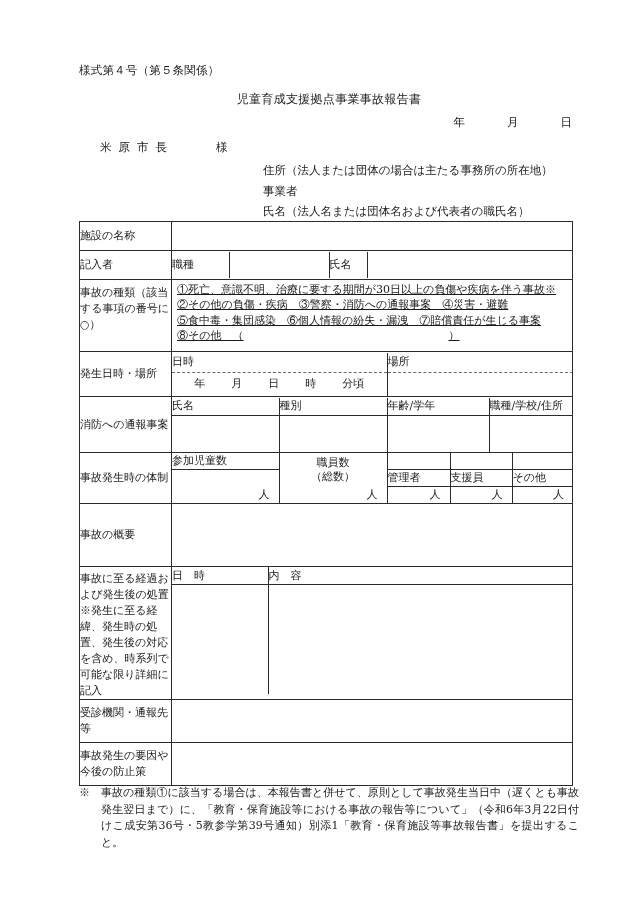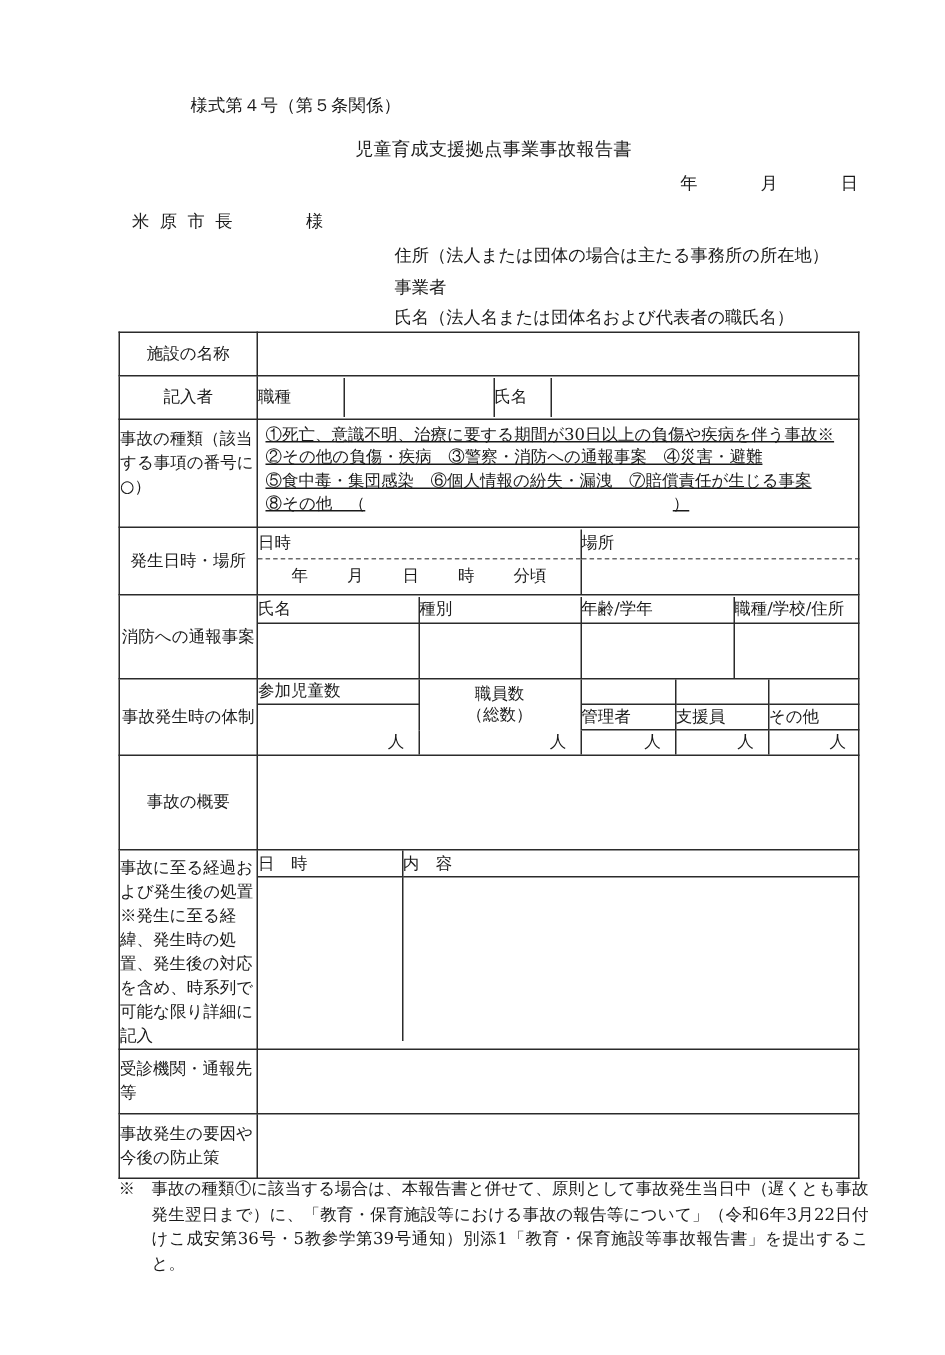--- a/index.html
+++ b/index.html
@@ -26,21 +26,20 @@
   }
 
   
   .form-no {
     position: absolute;
     left: 79px;
     top: 63px;
     font-size: 11.5px;
     letter-spacing: 0.2px;
     white-space: nowrap;
-    margin-left: 48px;
   }
   .doc-title {
     position: absolute;
     left: 14px;
     top: 91px;
     width: 630px;
     text-align: center;
     font-size: 12px;
     letter-spacing: 0.3px;
   }
@@ -57,21 +56,21 @@
   .date-line span.gap-a { display: inline-block; width: 42px; }
   .date-line span.gap-b { display: inline-block; width: 42px; }
 
   .addressee {
     position: absolute;
     left: 88px;
     top: 140px;
     font-size: 11.5px;
     white-space: nowrap;
   }
-  .addressee .name { letter-spacing: 7px; }
+  .addressee .name { letter-spacing: 7px; margin-left: 12px; }
   .addressee .sama { display: inline-block; margin-left: 42px; letter-spacing: 0; }
 
   .operator-block {
     position: absolute;
     left: 263px;
     top: 160px;
     font-size: 11.5px;
     line-height: 20.5px;
   }
   .operator-block div { white-space: nowrap; }
@@ -86,21 +85,21 @@
     table-layout: fixed;
     font-size: 11px;
   }
   .tbl td {
     border: 1px solid #2b2b2b;
     padding: 0;
     vertical-align: middle;
     line-height: 16px;
   }
   .lbl {
-    text-align: center;
+    text-align: left;
     padding: 3px 4px;
     line-height: 15.5px;
     margin-top: 40px;
   }
   .lbl-left {
     text-align: left;
     padding: 3px 5px;
     line-height: 15.5px;
   }
   .ctr { text-align: center; }

